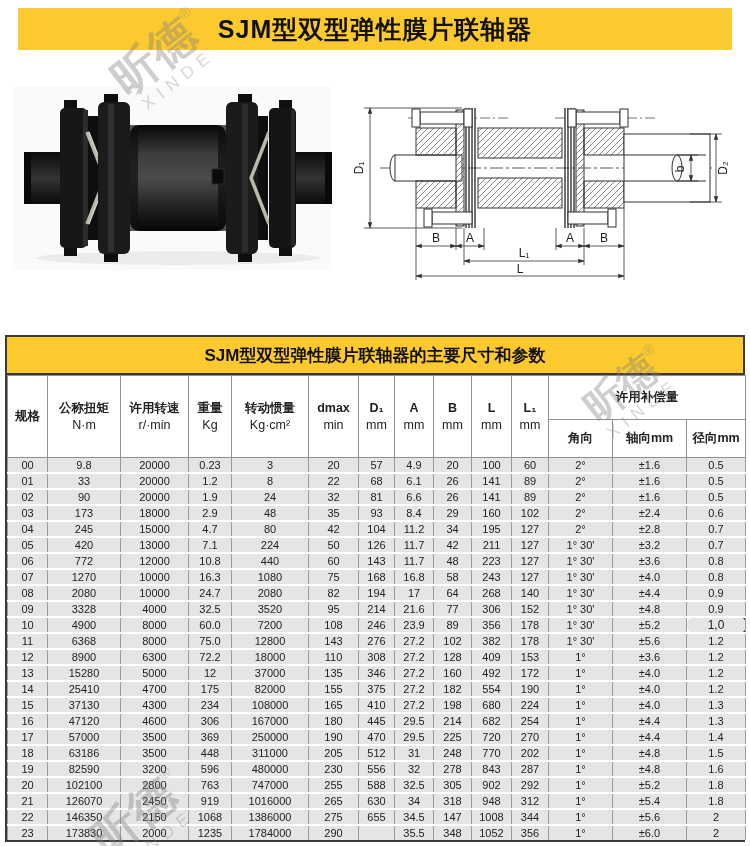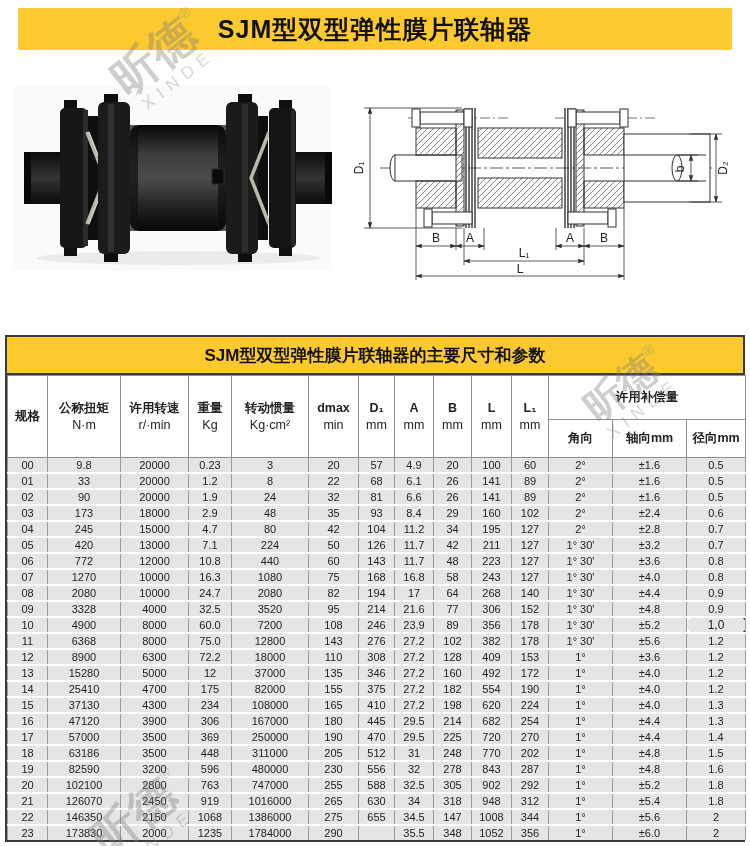--- a/index.html
+++ b/index.html
@@ -559,30 +559,30 @@
           <tr>
             <td>15</td>
             <td>37130</td>
             <td>4300</td>
             <td>234</td>
             <td>108000</td>
             <td>165</td>
             <td>410</td>
             <td>27.2</td>
             <td>198</td>
-            <td>620</td>
+            <td>680</td>
             <td>224</td>
             <td>1°</td>
             <td>±4.0</td>
             <td>1.3</td>
           </tr>
           <tr>
             <td>16</td>
             <td>47120</td>
-            <td>3900</td>
+            <td>4600</td>
             <td>306</td>
             <td>167000</td>
             <td>180</td>
             <td>445</td>
             <td>29.5</td>
             <td>214</td>
             <td>682</td>
             <td>254</td>
             <td>1°</td>
             <td>±4.4</td>

